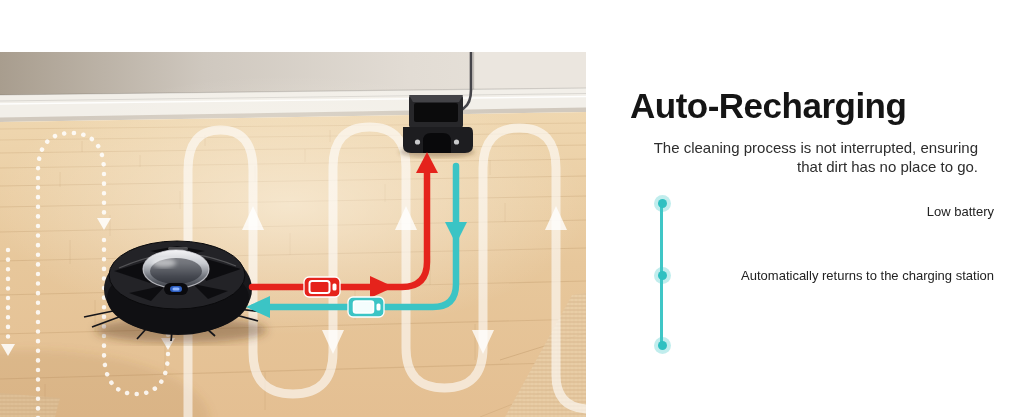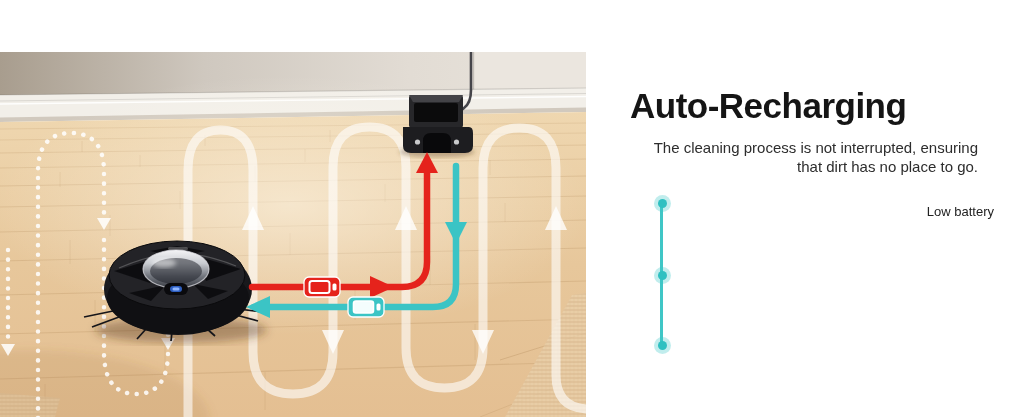--- a/index.html
+++ b/index.html
@@ -225,15 +225,16 @@
       <span class="inner" style="background:#2fc0c1;"></span>
     </div>
     <div class="tl-dot" style="left:653.5px;top:266.5px;background:rgba(63,198,198,0.32);">
       <span class="inner" style="background:#2fc0c1;"></span>
     </div>
     <div class="tl-dot" style="left:653.5px;top:336.5px;background:rgba(63,198,198,0.32);">
       <span class="inner" style="background:#2fc0c1;"></span>
     </div>
 
     <div class="tl-label" style="top:203px;">Low battery</div>
+    <div class="tl-label" style="top:267px;">Automatically returns to the charging station</div>
   </div>
 
 </div>
 
 </body></html>

